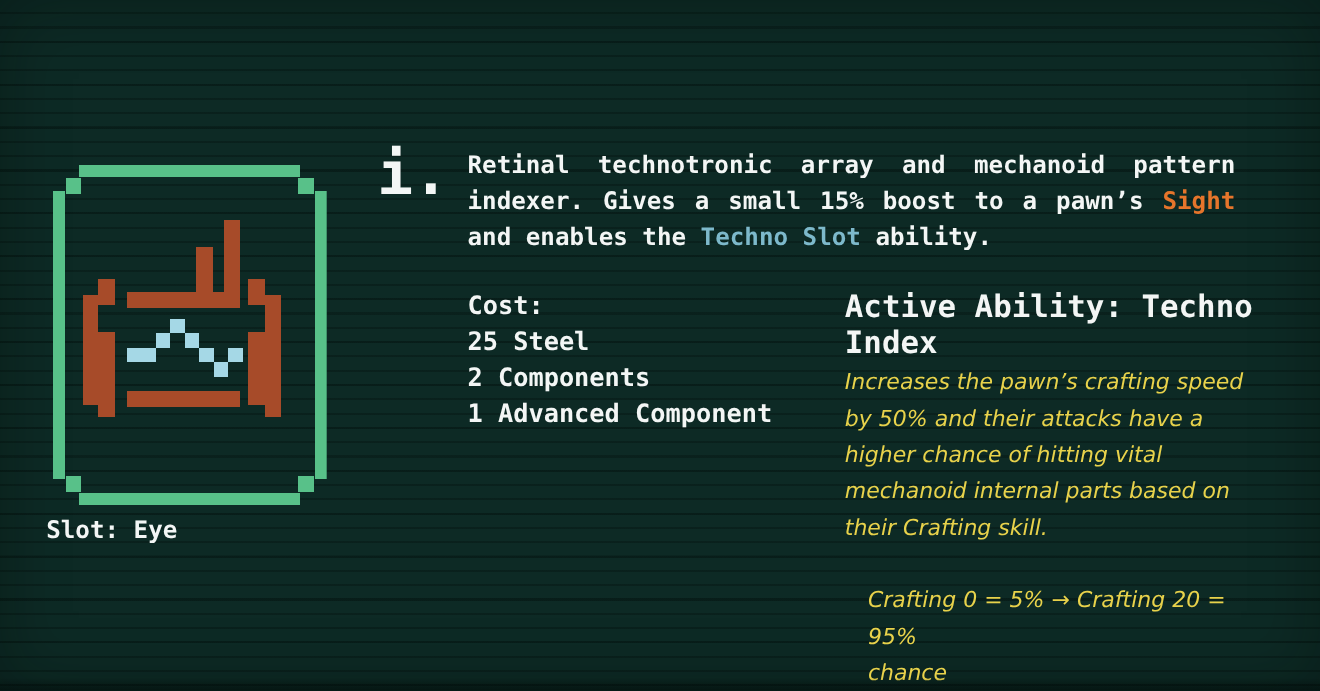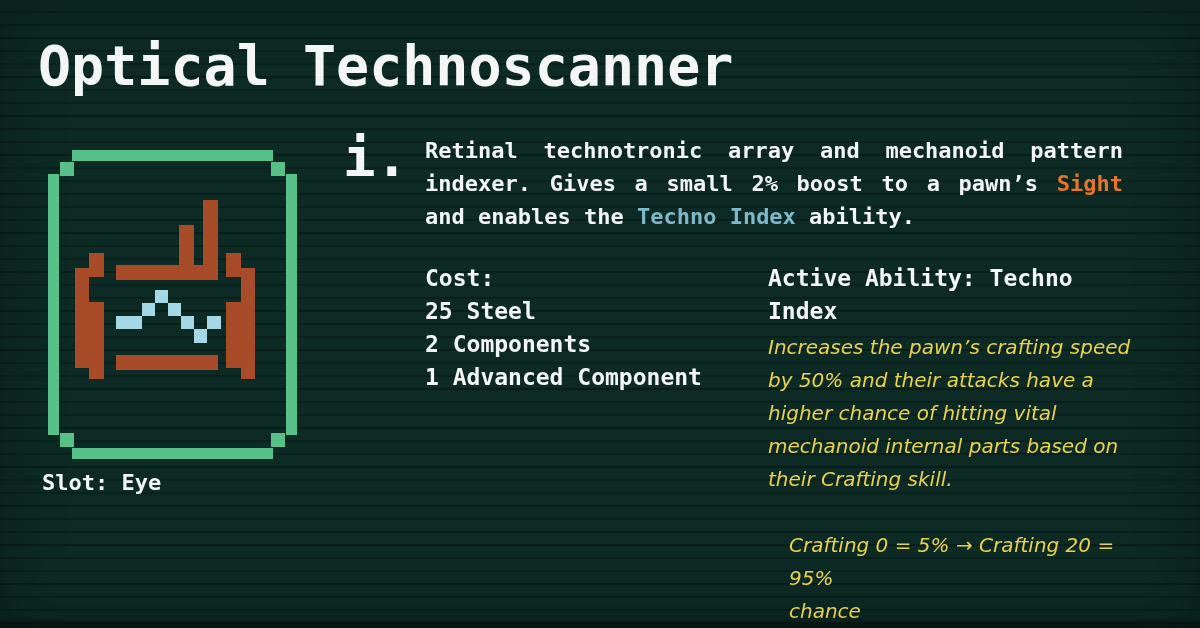--- a/index.html
+++ b/index.html
@@ -39,41 +39,40 @@
     text-align:justify; text-align-last:left;
   }
   .desc .hl-sight{color:var(--orange);}
   .desc .hl-techno{color:var(--sky);}
   .cost{
     position:absolute; left:425px; top:262px;
     font-size:23px; font-weight:700; line-height:33px;
   }
   .ability{position:absolute; left:768px; top:262px; width:390px;}
   .ability-heading{
-    font-size:23px; font-weight:700; line-height:33px; white-space:pre-line;
+    font-size:28px; font-weight:700; line-height:33px; white-space:pre-line;
   }
   .ability-desc, .ability-scaling{
     font-family:"DejaVu Sans","Liberation Sans",sans-serif;
     font-style:italic; color:var(--gold);
     font-size:20px; line-height:33px; white-space:pre-line;
   }
   .ability-desc{margin-top:3px;}
   .ability-scaling{margin-top:33px;margin-left:21px;}
   .bottom-shade{
     position:absolute; left:0; bottom:0; width:100%; height:12px;
     background:linear-gradient(180deg, rgba(2,12,10,0), rgba(2,12,10,.6));
     pointer-events:none;
   }
 </style>
 </head>
 <body>
 
 <div class="stage">
 
-  <h1 class="title">Optical Technoscanner</h1>
 
   <div class="icon-wrap">
     <svg width="249" height="309" viewBox="0 0 249 309" shape-rendering="crispEdges">
 
       <g fill="var(--mint)">
         <rect x="24" y="0" width="201" height="11"></rect>
         <rect x="24" y="298" width="201" height="11"></rect>
         <rect x="0" y="24" width="11" height="261"></rect>
         <rect x="238" y="24" width="11" height="261"></rect>
         <rect x="12" y="12" width="14" height="14"></rect>
@@ -107,21 +106,21 @@
           <rect x="8.825" y="7.75" width="0.875" height="0.875"></rect>
         </g>
       </g>
     </svg>
   </div>
 
   <div class="slot">Slot: Eye</div>
 
   <div class="info-glyph">i.</div>
 
-  <p class="desc"><span>Retinal technotronic array and mechanoid pattern indexer. Gives a small 2% boost to a pawn’s </span><span class="hl-sight">Sight</span><span> and enables the </span><span class="hl-techno">Techno Index</span><span> ability.</span></p>
+  <p class="desc"><span>Retinal technotronic array and mechanoid pattern indexer. Gives a small 15% boost to a pawn’s </span><span class="hl-sight">Sight</span><span> and enables the </span><span class="hl-techno">Techno Slot</span><span> ability.</span></p>
 
   <div class="cost">
     <div>Cost:</div>
     <div>25 Steel</div>
     <div>2 Components</div>
     <div>1 Advanced Component</div>
   </div>
 
   <div class="ability">
     <div class="ability-heading">Active Ability: Techno

